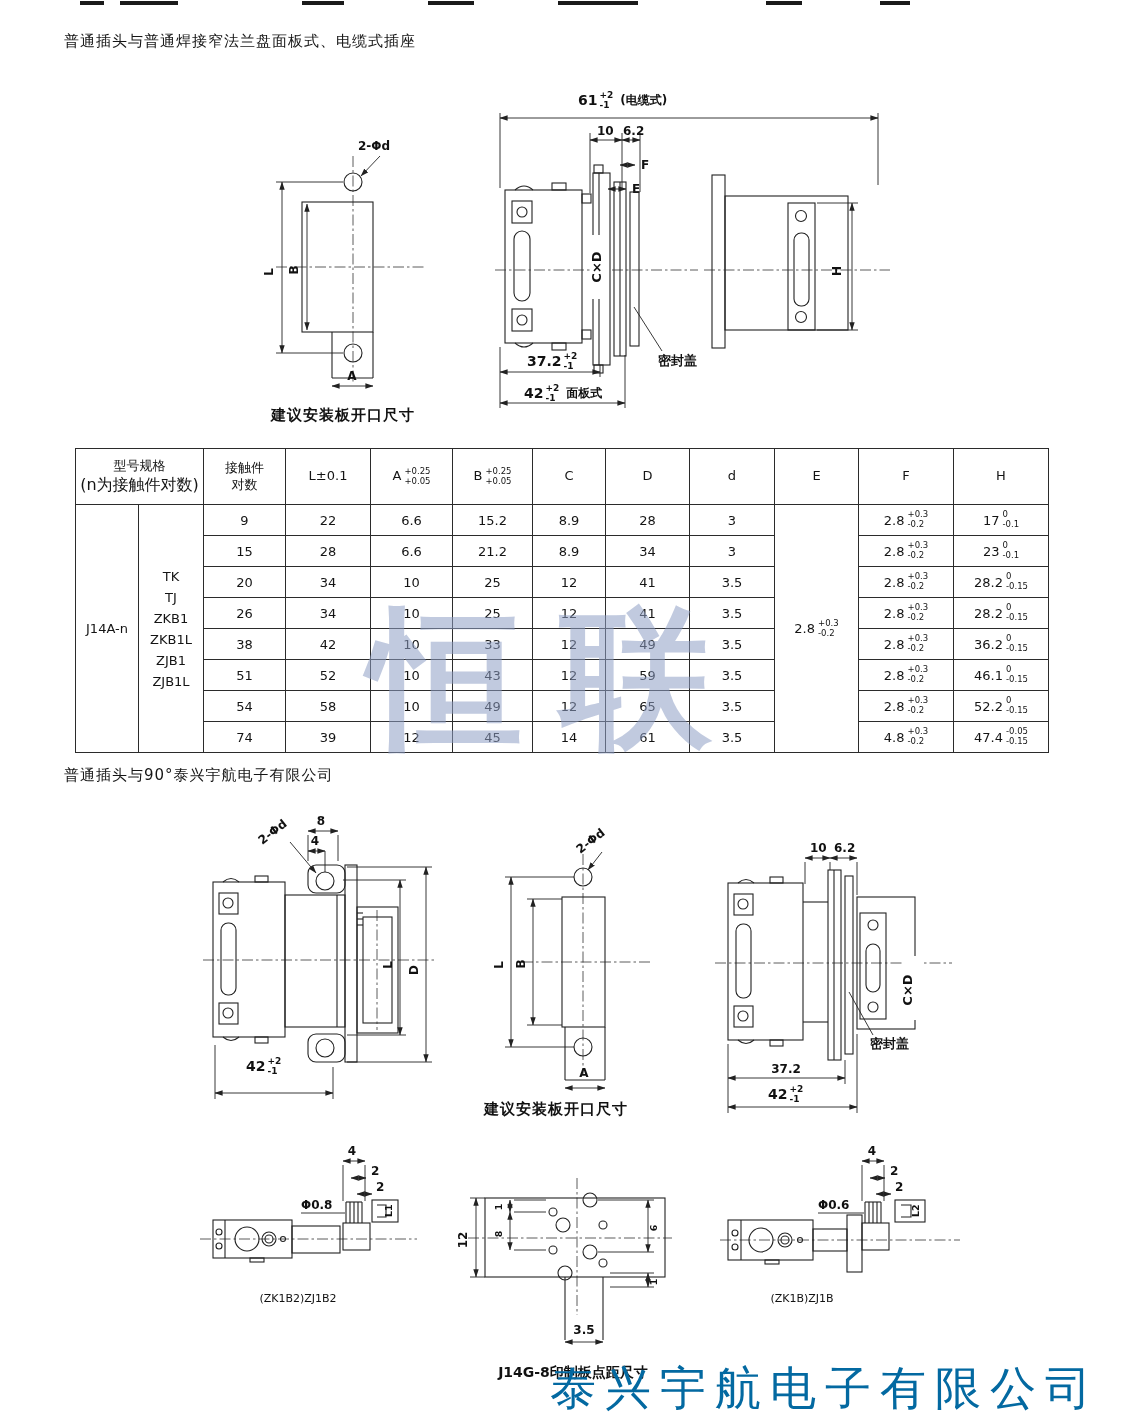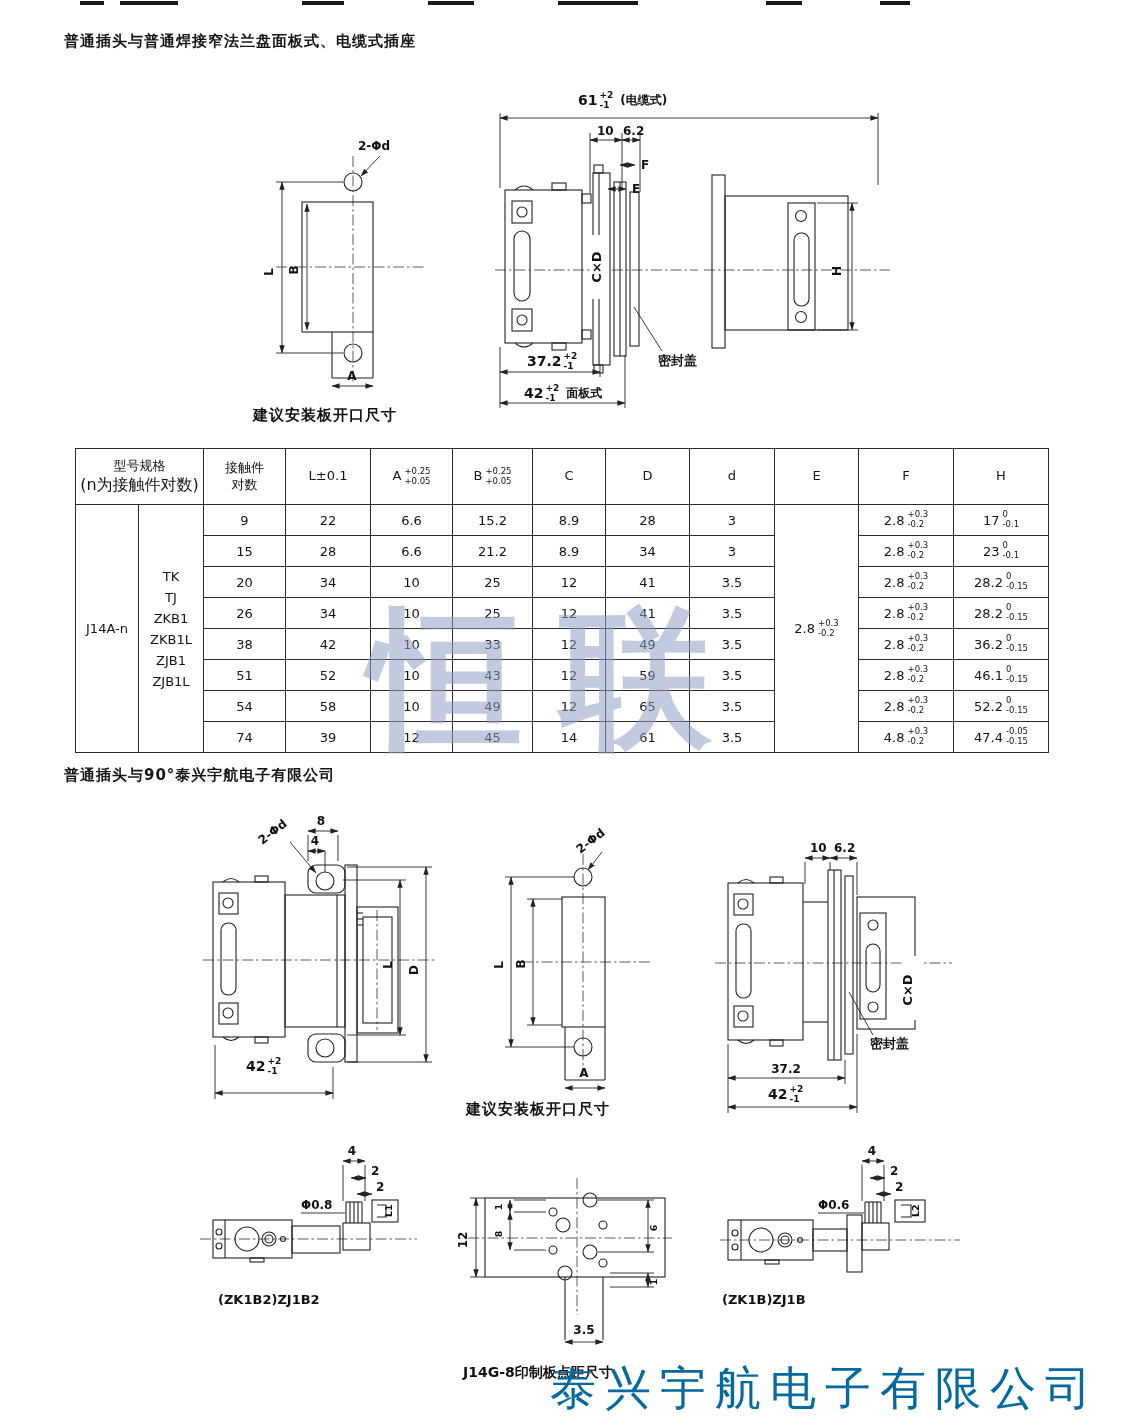--- a/index.html
+++ b/index.html
@@ -1,30 +1,30 @@
 <!DOCTYPE html>
 <html><head>
 <meta charset="utf-8">
 <style>
 *{margin:0;padding:0;box-sizing:border-box}
 html,body{background:#fff}
 body{width:1121px;height:1424px;position:relative;overflow:hidden;
   font-family:"DejaVu Sans","Liberation Sans",sans-serif;color:#111}
-.sec-title{position:absolute;font-size:15px;font-weight:700;letter-spacing:1px;color:#151515}
+.sec-title{position:absolute;font-size:15px;font-weight:400;letter-spacing:1px;color:#151515}
 svg{position:absolute;overflow:visible}
 svg .ln{stroke:#222;stroke-width:1.1;fill:none}
 svg .cl{stroke:#333;stroke-width:.8;fill:none;stroke-dasharray:11 3 2.5 3}
 svg .dm{stroke:#222;stroke-width:.9;fill:none}
 svg .ar{marker-start:url(#arw);marker-end:url(#arw)}
 svg .ae{marker-end:url(#arw)}
 svg text{font-family:"DejaVu Sans","Liberation Sans",sans-serif;font-size:12px;font-weight:600;fill:#111}
 svg text.sm{font-size:9.5px}
 svg text.cn{font-size:13px;font-weight:700}
-.caption{position:absolute;font-weight:700;font-size:15px;color:#111;letter-spacing:1px}
-.caption.small{font-size:13px;font-weight:700;letter-spacing:0}
+.caption{position:absolute;text-align:center;font-weight:700;font-size:15px;color:#111;letter-spacing:1px}
+.caption.small{font-size:11px;font-weight:400;letter-spacing:0}
 .dimtxt{position:absolute;display:flex;align-items:center;font-size:14px;font-weight:600;white-space:nowrap;color:#111}
 .dimtxt .tolstack{margin-left:2px}
 .dimtxt .sfx{font-size:12px;margin-left:7px}
 .tolstack{display:inline-flex;flex-direction:column;align-items:flex-start;font-size:9px;line-height:1.15;vertical-align:middle}
 .tolstack i{display:block;font-style:normal}
 
 .spec-table{position:absolute;left:75px;top:448px;width:973px;border-collapse:collapse;table-layout:fixed;background:transparent}
 .spec-table th,.spec-table td{border:1px solid #2b2b2b;text-align:center;vertical-align:middle;
   font-size:13px;font-weight:400;padding:0;color:#141414}
 .spec-table thead th{height:56px;line-height:1.3}

